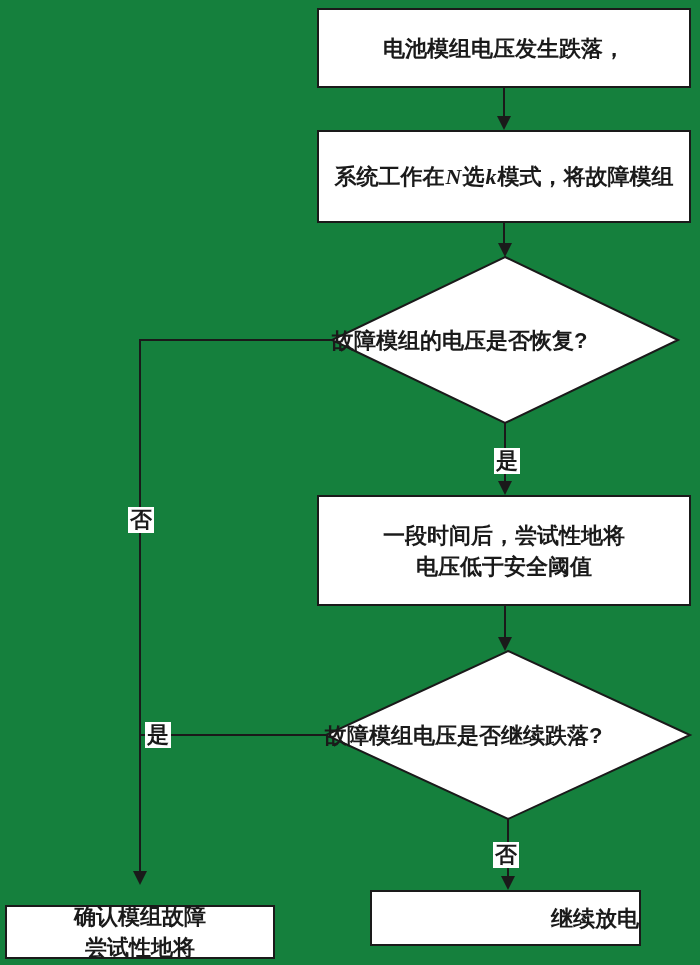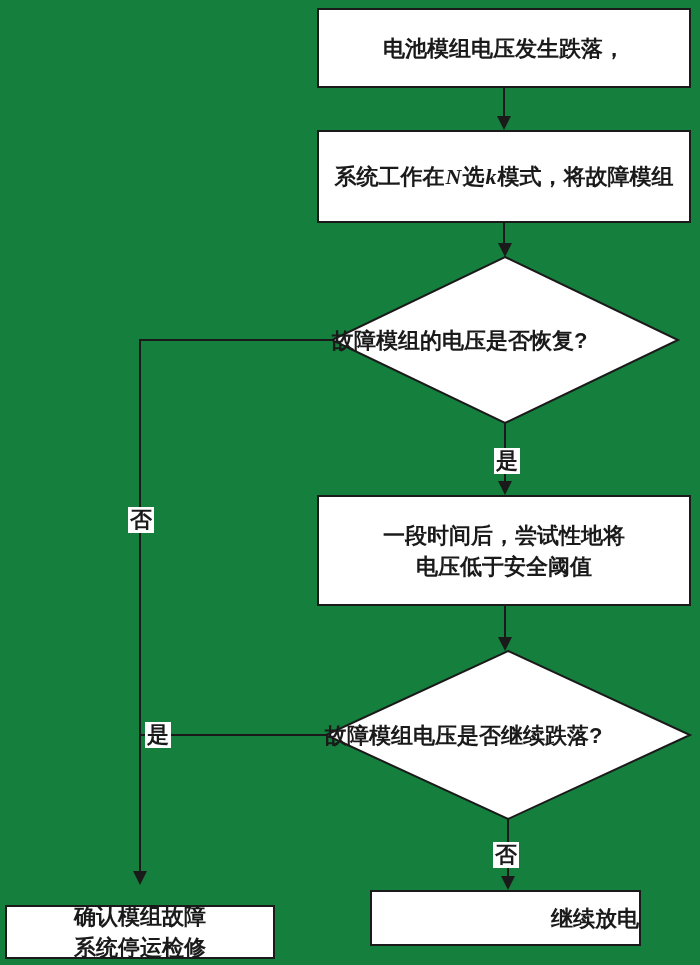--- a/index.html
+++ b/index.html
@@ -108,21 +108,21 @@
     </div>
   </div>
 
   <div class="node" style="left:317px; top:495px; width:374px; height:111px;">
     <div>一段时间后，尝试性地将</div>
     <div>电压低于安全阈值</div>
   </div>
 
   <div class="node" style="left:5px; top:885px; width:270px; height:54px;margin-top:20px;">
     <div>确认模组故障</div>
-    <div>系统停运检修</div>
+    <div>尝试性地将</div>
   </div>
 
   <div class="node" style="left:370px; top:890px; width:271px; height:56px;align-items:flex-end;">
     <div>继续放电</div>
   </div>
 
   <div class="dtext" style="left:332px; top:326px; width:346px;">故障模组的电压是否恢复?</div>
 
   <div class="dtext" style="left:325px; top:721px; width:366px;">故障模组电压是否继续跌落?</div>
 

